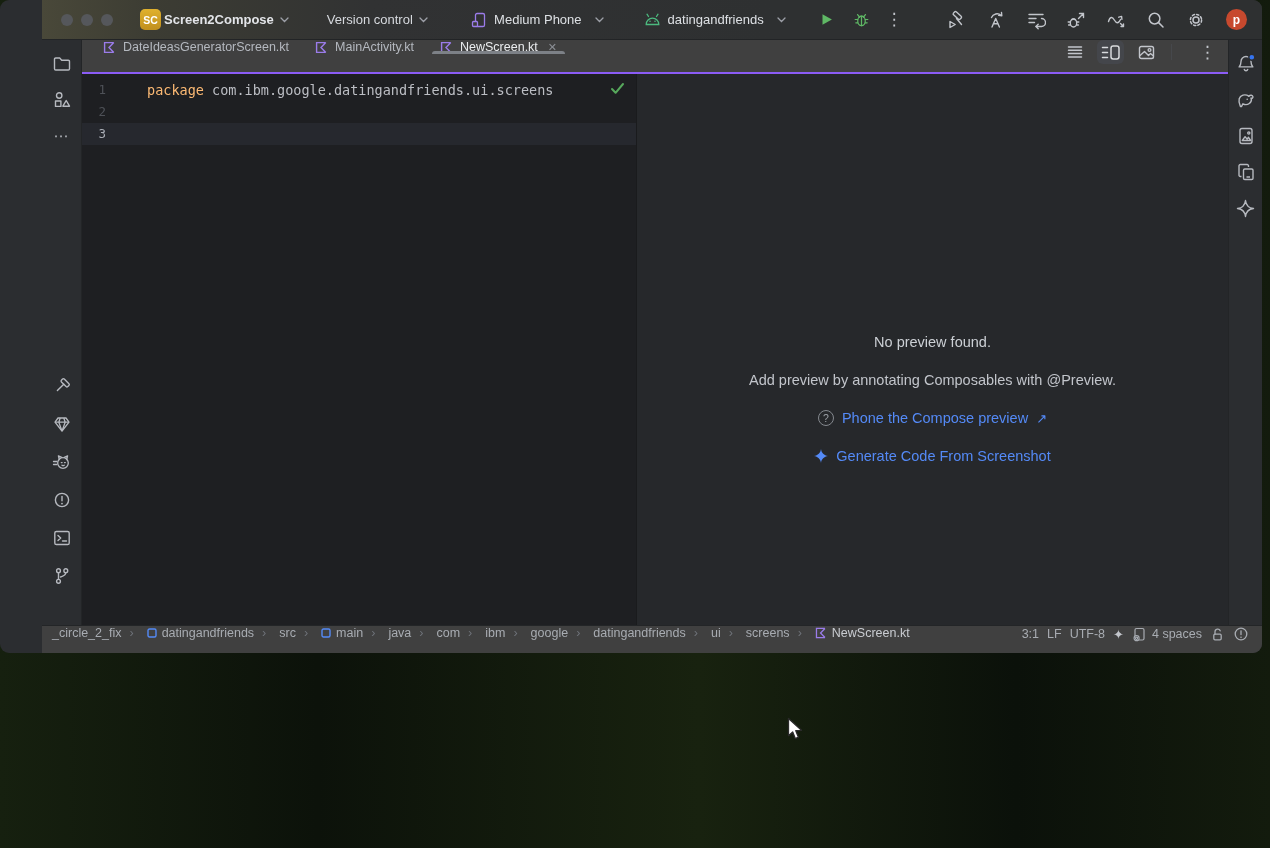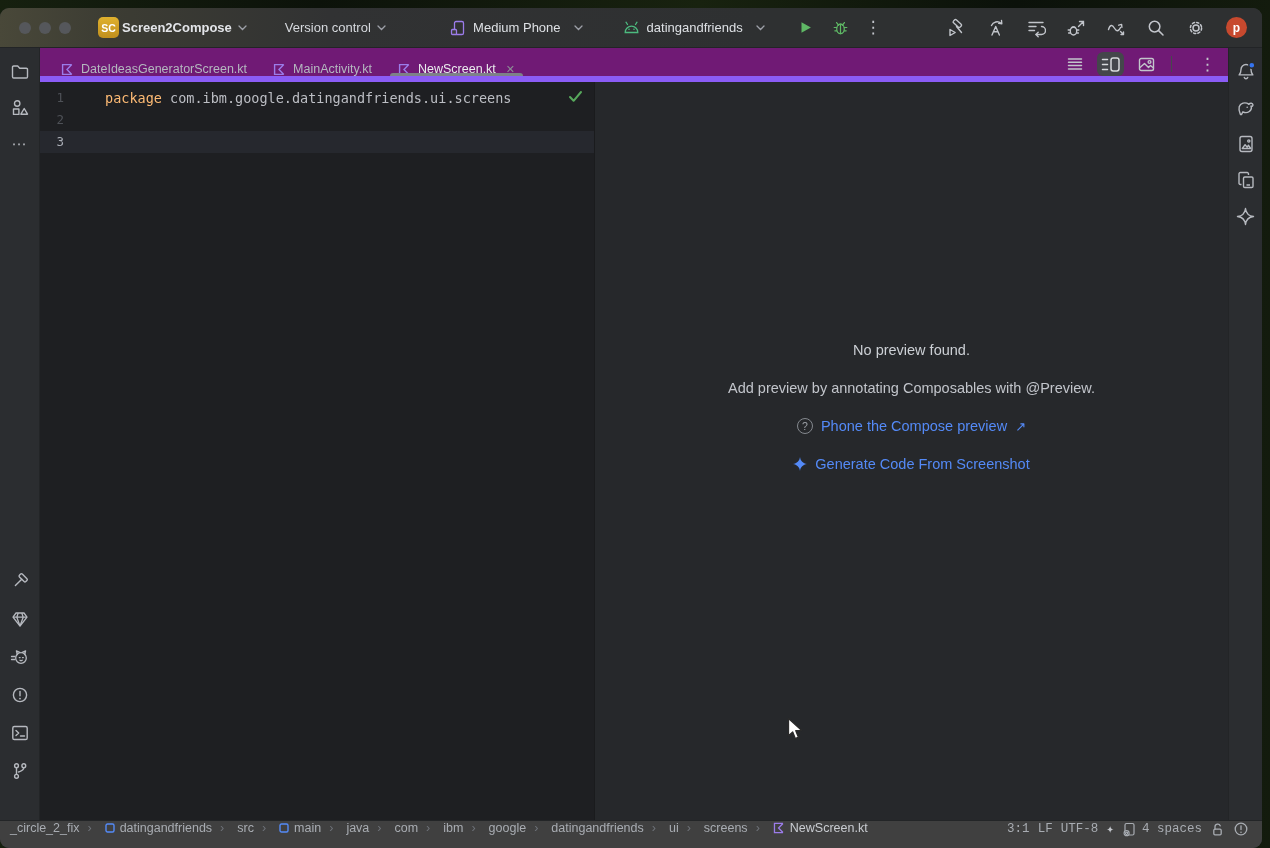--- a/index.html
+++ b/index.html
@@ -3,23 +3,23 @@
 <meta charset="utf-8">
 <style>
   * { margin:0; padding:0; box-sizing:border-box; }
   html,body { width:1270px; height:848px; overflow:hidden; }
   body {
     font-family:"Liberation Sans", sans-serif;
     background:linear-gradient(90deg,#16200f 0%,#0c120a 25%,#18220f 55%,#0b110a 80%,#131b0d 100%);
     position:relative; color:#dfe1e5;
   }
   .window {
-    position:absolute; left:0; top:8px; width:1262px; height:840px;
+    position:absolute; left:0; top:0; width:1262px; height:653px;
     background:#2b2d30; border-radius:9px; overflow:hidden;
-    display:flex; flex-direction:column;
+    display:flex; flex-direction:column;padding-left:42px;
   }
   
   .titlebar {
     height:40px; flex:0 0 auto; display:flex; align-items:center;
     background:linear-gradient(90deg,#494839 0%,#3c3c33 110px,#313233 330px,#2e3031 60%,#2e3031 100%);
     border-bottom:1px solid #222426; font-size:13px;
   }
   .traffic { display:flex; gap:8px; margin-left:19px; }
   .tl { width:12px; height:12px; border-radius:50%; background:#55575b; }
   .badge-sc {
@@ -46,21 +46,21 @@
   .main { flex:1; display:flex; min-height:0; }
   .stripe { background:#2b2d30; display:flex; flex-direction:column; align-items:center; flex:0 0 auto; }
   .stripe-left { width:40px; border-right:1px solid #232527; padding-top:12px; padding-bottom:23px; }
   .stripe-right { width:34px; border-left:1px solid #232527; padding-top:12px; }
   .sicon { width:24px; height:24px; display:flex; align-items:center; justify-content:center; margin-bottom:12px; position:relative; }
   .sicon.b { margin-bottom:14px; }
   .spacer { flex:1; }
   .dots { color:#b6b9bf; font-size:15px; letter-spacing:1px; }
   .center-col { flex:1; display:flex; flex-direction:column; min-width:0; }
   
-  .tabbar { height:34px; flex:0 0 auto; display:flex; align-items:flex-end; background:#701a75; border-bottom:6px solid #8b5cf6; }
+  .tabbar { height:34px; flex:0 0 auto; display:flex; align-items:flex-start; background:#404040; border-bottom:2px solid #8b5cf6; }
   .tab { display:flex; align-items:center; gap:7px; padding:0 13px; font-size:12.5px; color:#b4b8bf; position:relative; cursor:default; }
   .tab.first { margin-left:8px; }
   .tab.active { color:#eaecee; }
   .tab.active::after { content:""; position:absolute; left:5px; right:5px; bottom:0; height:3px; border-radius:3px 3px 0 0; background:#7d8187; }
   .tab-close { color:#8b8f95; font-size:11px; margin-left:3px; }
   .view-toggles { margin-left:auto; display:flex; align-items:center; gap:9px; padding-right:12px; }
   .toggle { width:27px; height:24px; border-radius:6px; display:flex; align-items:center; justify-content:center; }
   .toggle.selected { background:#44464b; }
   .vdiv { width:1px; height:16px; background:#46484c; margin:0 2px; }
   
@@ -90,21 +90,21 @@
   .ext-arrow { color:#548af7; font-size:13px; }
   
   .statusbar {
     height:28px; flex:0 0 auto; background:#404040; border-top:1px solid #232527;
     display:flex; align-items:flex-start; font-size:12.5px; color:#a8acb2; padding:0 13px 0 10px;
   }
   .crumbs { display:flex; align-items:center; white-space:nowrap; }
   .crumb { display:flex; align-items:center; gap:5px; }
   .crumb:not(:first-child)::before { content:"›"; color:#6f737a; margin:0 8px; }
   .crumb-last { color:#c9ccd1; }
-  .sb-right { margin-left:auto; display:flex; align-items:center; gap:8px;font-family:Liberation Mono, monospace; }
+  .sb-right { margin-left:auto; display:flex; align-items:center; gap:8px; }
   .sb-item { display:flex; align-items:center; gap:5px; }
   .sb-sparkle { color:#c2c5cb; font-size:13px; }
   .mouse-cursor { position:absolute; left:787px; top:717px; z-index:50; }
   svg { display:block; }
 </style>
 </head>
 <body>
 
 <div class="window">
 

